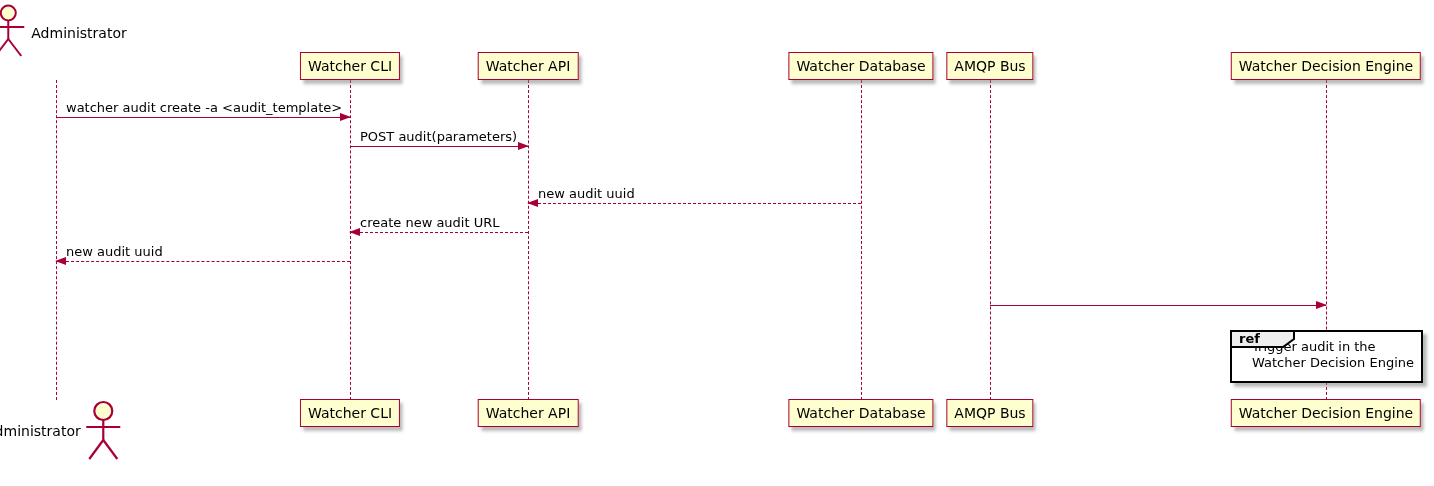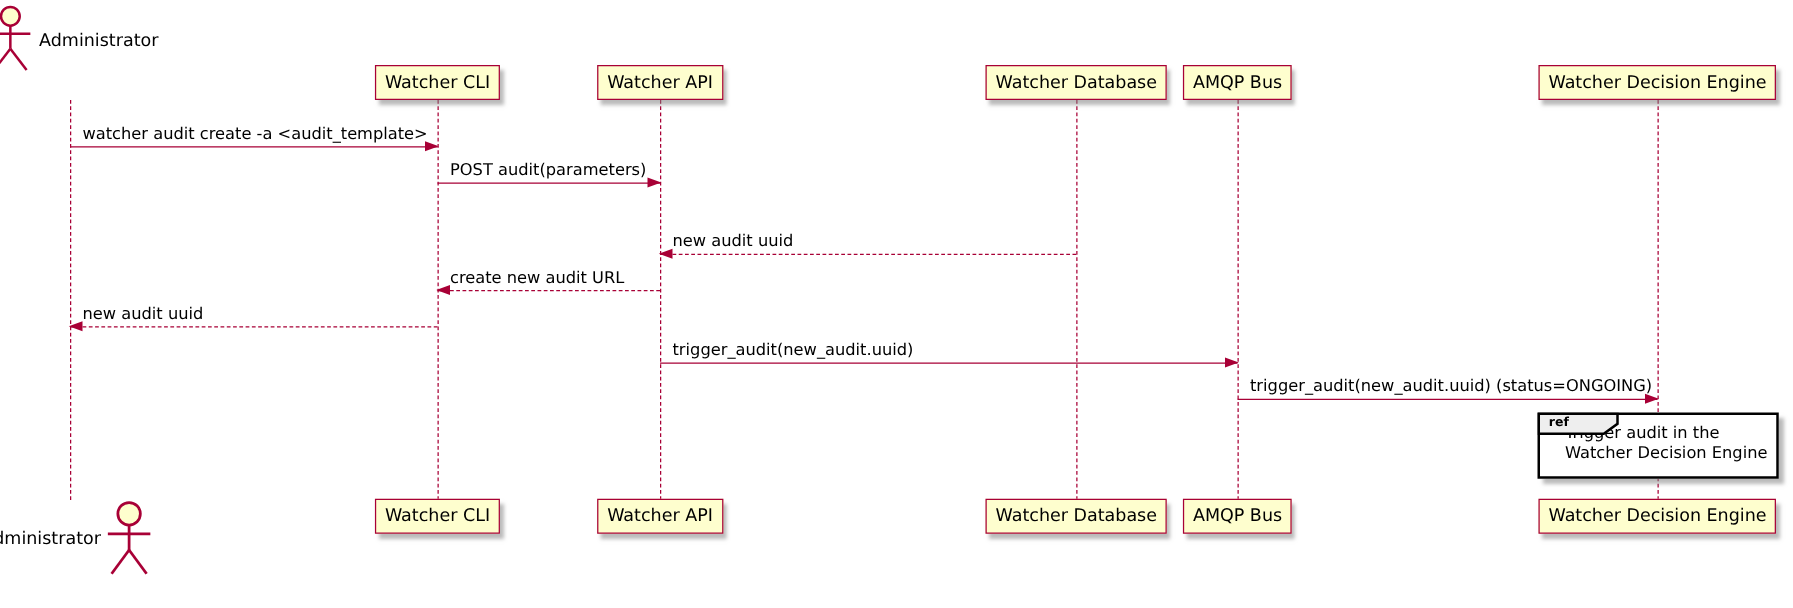--- a/index.html
+++ b/index.html
@@ -36,21 +36,21 @@
         border-top:4.5px solid transparent; border-bottom:4.5px solid transparent; }
   .ah.right { right:-1px; border-left:11px solid #A80036; }
   .ah.left  { left:-1px;  border-right:11px solid #A80036; }
   .ref-frame {
     position:absolute; background:#ffffff; border:2px solid #000;
     box-shadow:4px 4px 3px rgba(130,130,130,0.55); z-index:4;
   }
   .ref-tab { position:absolute; top:-2px; left:-2px; width:66px; height:18px; }
   .ref-keyword {
     position:absolute; top:0px; left:9px;
-    font-size:10px; font-weight:bold; line-height:17px;
+    font-size:13px; font-weight:bold; line-height:17px;
   }
   .ref-body { padding:7px 6px 4px 20px; font-size:13px; line-height:16px; }
 </style>
 </head>
 <body>
 
 <div class="stage">
 
   <div class="lifeline" style="left:56px"></div>
   <div class="lifeline" style="left:350px"></div>
@@ -105,29 +105,22 @@
       </div>
   </div>
 
   <div class="msg dashed" style="left:56px; top:245px; width:294px">
     <div class="msg-label">new audit uuid</div>
     <div class="msg-line">
         <i class="ah left"></i>
       </div>
   </div>
 
-  <div class="msg solid" style="left:528px; top:274px; width:462px">
-    <div class="msg-label">trigger_audit(new_audit.uuid)</div>
-    <div class="msg-line">
-        <i class="ah right"></i>
-      </div>
-  </div>
 
   <div class="msg solid" style="left:990px; top:303px; width:336px">
-    <div class="msg-label">trigger_audit(new_audit.uuid) (status=ONGOING)</div>
     <div class="msg-line">
         <i class="ah right"></i>
       </div>
   </div>
 
   <div class="ref-frame" style="left:1230px; top:330px; width:189px; height:49px">
     <div class="ref-tab">
       <svg width="66" height="18" viewBox="0 0 66 18">
         <path d="M1,1 H64 V9 L53,17 H1 Z" fill="#EEEEEE" stroke="#000000" stroke-width="2"></path>
       </svg>

